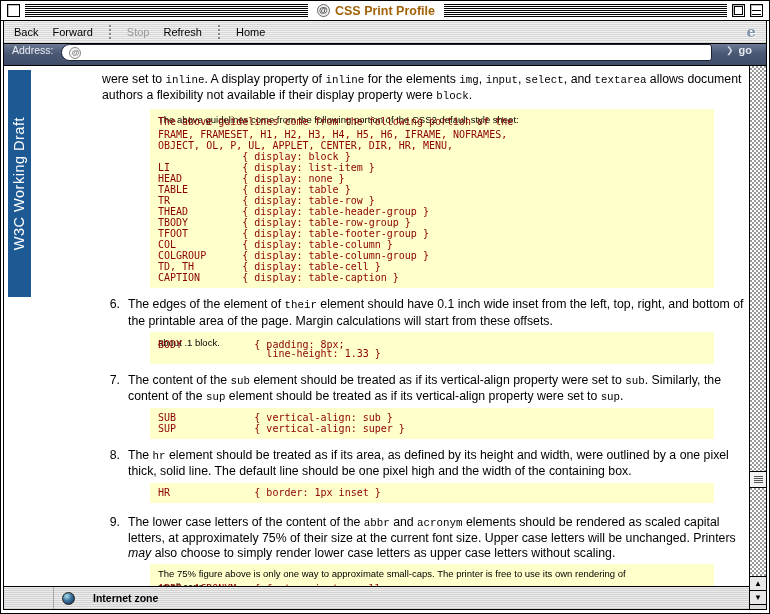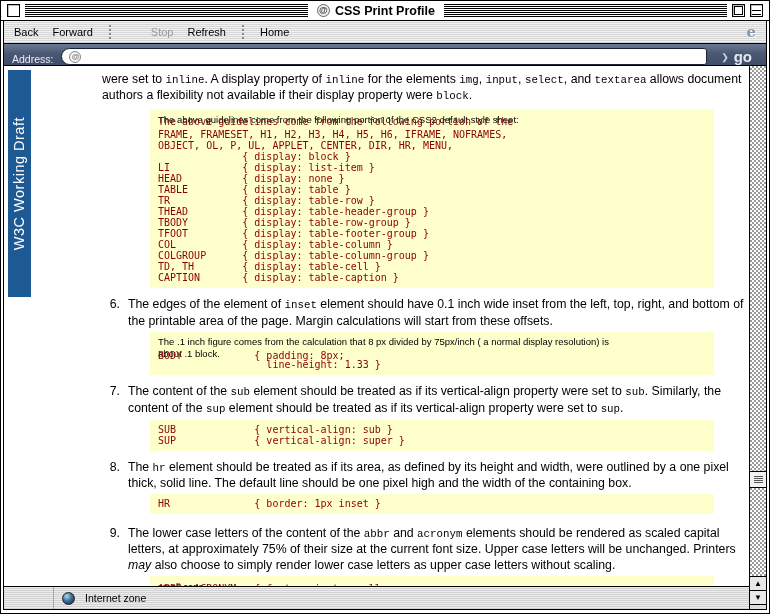--- a/index.html
+++ b/index.html
@@ -11,39 +11,39 @@
   .window{width:770px; height:614px; background:#fff; border:1px solid #000; position:relative; overflow:hidden;}
 
   
   .titlebar{height:20px; background:#fff; border-bottom:1px solid #000; display:flex; align-items:center; padding:0 6px; gap:5px;}
   .stripes{flex:1; height:13px; background:repeating-linear-gradient(to bottom,#000 0 1px,#fff 1px 2px);}
   .tb-box{width:13px; height:13px; border:1px solid #000; background:#fff; box-shadow:inset 1px 1px 0 #bbb; position:relative; flex:none;}
   .tb-box.zoom::after{content:""; position:absolute; left:1px; top:1px; width:7px; height:7px; border:1px solid #000;}
   .tb-box.collapse::after{content:""; position:absolute; left:1px; right:1px; top:5px; border-top:1px solid #000; border-bottom:1px solid #000; height:3px;}
   .title-wrap{display:flex; align-items:center; gap:5px; padding:0 4px;}
   .at-icon{width:13px; height:13px; border:1px solid #666; border-radius:50%; color:#444; font-size:9px; line-height:11px; text-align:center; font-weight:bold; background:#eee;}
-  .title-text{font-weight:bold; font-size:12.5px; color:#000000; white-space:nowrap;}
+  .title-text{font-weight:bold; font-size:12.5px; color:#a16207; white-space:nowrap;}
 
   
   .app-body{margin:0 2px 2px 2px; border:1px solid #000; border-top:none; height:589px; display:flex; flex-direction:column; background:#fff;}
 
   .toolbar{height:22px; flex:none; background:repeating-linear-gradient(to bottom,#f0f0f0 0 1px,var(--chrome_gray) 1px 2px); display:flex; align-items:center; padding:0 10px; gap:14px; font-size:11px; color:#000;}
   .tb-btn{cursor:default;}
-  .tb-btn.disabled{color:#999;margin-left:24px;}
+  .tb-btn.disabled{color:#999;}
   .sep{width:2px; height:14px; border-left:2px dotted #888; margin:0 2px;}
   .ie-logo{margin-left:auto; font-size:15px; font-weight:bold; color:#8696ad; text-shadow:1px 1px 0 #fff; font-family:"DejaVu Serif",serif;}
 
-  .addressbar{height:23px; flex:none; background:linear-gradient(to bottom,#6b7a95 0%,#4a5874 45%,#3f4d69 100%); border-top:1px solid #000; border-bottom:1px solid #000; display:flex; align-items:flex-end; padding:0 8px; gap:8px;}
+  .addressbar{height:23px; flex:none; background:linear-gradient(to bottom,#6b7a95 0%,#4a5874 45%,#3f4d69 100%); border-top:1px solid #000; border-bottom:1px solid #000; display:flex; align-items:flex-start; padding:0 8px; gap:8px;}
   .addr-label{color:#e9edf4; font-size:10.5px; flex:none;}
   .addr-input{flex:1; height:17px; background:#fff; border:1px solid #1a2233; border-radius:9px 3px 3px 9px; display:flex; align-items:center; gap:6px; padding:0 7px; overflow:hidden;}
   .at-icon2{width:12px; height:12px; border:1px solid #888; border-radius:50%; color:#777; font-size:8px; line-height:10px; text-align:center; flex:none; background:#f4f4f4;}
   .addr-url{font-size:11.5px; color:#000; white-space:nowrap;}
   .go-wrap{display:flex; align-items:center; gap:5px; padding:0 6px; flex:none;}
   .go-arrow{color:#cfd6e2; font-size:9px;}
-  .go-label{color:#e4e9f1; font-weight:bold; font-size:15px;}
+  .go-label{color:#e4e9f1; font-weight:bold; font-size:11px;}
 
   
   .main-row{flex:1; display:flex; min-height:0;}
   .left-col{flex:1; display:flex; flex-direction:column; min-width:0;}
   .content{flex:1; position:relative; overflow:hidden; background:#fff; padding:6px 20px 0 98px; font-size:12.3px; line-height:15.2px; color:#000;}
 
   .wd-banner{position:absolute; left:4px; top:4px; width:23px; height:227px; background:var(--banner_blue); display:flex; align-items:center; justify-content:center;}
   .wd-banner span{writing-mode:vertical-rl; transform:rotate(180deg); color:#fff; font-size:14.5px; letter-spacing:0.5px; white-space:nowrap;}
 
   .para{width:642px;}
@@ -77,21 +77,21 @@
     background-size:4px 4px; background-position:0 0,2px 2px; background-color:#fff;}
   .thumb{position:absolute; left:0; right:0; top:405px; height:17px; background:#f2f2f2; border-top:1px solid #000; border-bottom:1px solid #000; display:flex; align-items:center; justify-content:center;}
   .grip{width:9px; height:7px; background:repeating-linear-gradient(to bottom,#555 0 1px,transparent 1px 2px);}
   .sb-btn{height:14px; flex:none; border-top:1px solid #000; background:#e8e8e8; text-align:center; font-size:8px; line-height:13px; color:#000;}
   .sb-corner{height:5px; flex:none; background:#ddd; border-top:1px solid #000;}
 
   
   .statusbar{height:23px; flex:none; border-top:1px solid #000; background:repeating-linear-gradient(to bottom,#ececec 0 1px,#d2d2d2 1px 2px); display:flex; align-items:center; font-size:10.5px; color:#000;}
   .status-seg{width:50px; height:100%; border-right:1px solid #a8a8a8; flex:none;}
   .globe{width:13px; height:13px; border-radius:50%; margin-left:8px; flex:none; background:radial-gradient(circle at 35% 30%,#aee0e8 0%,#3a6f9e 45%,#10243c 100%); border:1px solid #222;}
-  .status-text{margin-left:10px;}
+  .status-text{margin-left:18px;font-weight:bold;}
 </style>
 </head>
 <body>
 
 <div class="window">
 
   <div class="titlebar">
     <div class="tb-box close"></div>
     <div class="stripes"></div>
     <div class="title-wrap">
@@ -141,23 +141,22 @@
             <div class="overlap">
               <span class="note-line">The above guidelines come from the following portion of the CSS2 default style sheet:</span>
               <span class="ghost">The above guidelines come from the following portion of the</span>
             </div>
             <div class="code gap-top"><div>FRAME, FRAMESET, H1, H2, H3, H4, H5, H6, IFRAME, NOFRAMES,</div><div>OBJECT, OL, P, UL, APPLET, CENTER, DIR, HR, MENU,</div><div>              { display: block }</div><div>LI            { display: list-item }</div><div>HEAD          { display: none }</div><div>TABLE         { display: table }</div><div>TR            { display: table-row }</div><div>THEAD         { display: table-header-group }</div><div>TBODY         { display: table-row-group }</div><div>TFOOT         { display: table-footer-group }</div><div>COL           { display: table-column }</div><div>COLGROUP      { display: table-column-group }</div><div>TD, TH        { display: table-cell }</div><div>CAPTION       { display: table-caption }</div></div>
           </div>
 
           <div class="list-item mt9">
             <span class="num">6.</span>
             <div class="item-body">
-              <div class="item-text"><span>The edges of the element of </span><span class="mono">inset</span><span> element should have 0.1 inch wide inset from the left, top, right, and bottom of the printable area of the page. Margin calculations will start from these offsets.</span></div>
+              <div class="item-text"><span>The edges of the element of </span><span class="mono">their</span><span> element should have 0.1 inch wide inset from the left, top, right, and bottom of the printable area of the page. Margin calculations will start from these offsets.</span></div>
               <div class="note-box mt6">
-                <div class="note-line">The .1 inch figure comes from the calculation that 8 px divided by 75px/inch ( a normal display resolution) is</div>
                 <div class="overlap">
                   <span class="note-line">about .1 block.</span>
                   <span class="ghost">BODY            { padding: 8px;</span>
                 </div>
                 <div class="code"><div>                  line-height: 1.33 }</div></div>
               </div>
             </div>
           </div>
 
           <div class="list-item mt9">
@@ -178,20 +177,21 @@
                 <div class="code"><div>HR              { border: 1px inset }</div></div>
               </div>
             </div>
           </div>
 
           <div class="list-item mt12">
             <span class="num">9.</span>
             <div class="item-body">
               <div class="item-text"><span>The lower case letters of the content of the </span><span class="mono">abbr</span><span> and </span><span class="mono">acronym</span><span> elements should be rendered as scaled capital letters, at approximately 75% of their size at the current font size. Upper case letters will be unchanged. Printers </span><span class="ital">may</span><span> also choose to simply render lower case letters as upper case letters without scaling.</span></div>
               <div class="note-box mt6">
+                <div class="note-line">The 75% figure above is only one way to approximate small-caps. The printer is free to use its own rendering of</div>
                 <div class="overlap">
                   <span class="note-line">small-caps.</span>
                   <span class="ghost">ABBR, ACRONYM   { font-variant: small-caps;</span>
                 </div>
 
               </div>
             </div>
           </div>
 
         </div>

